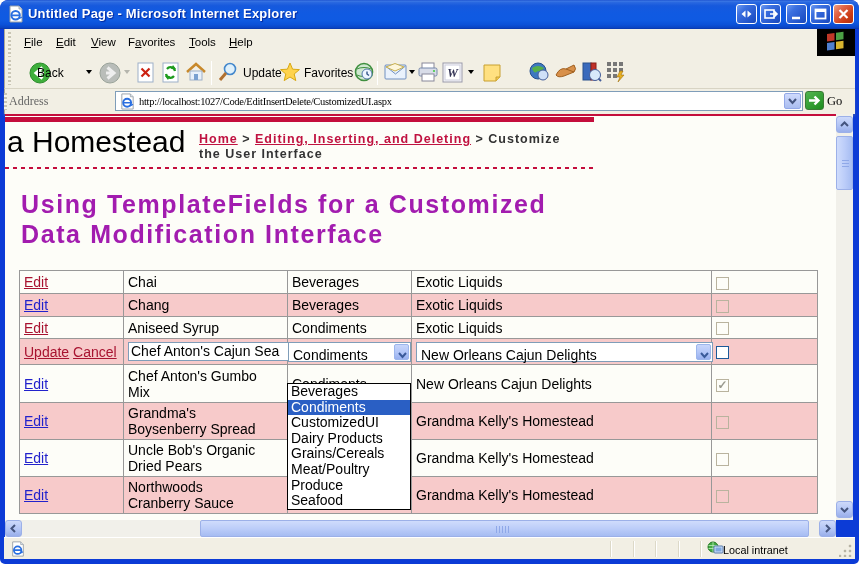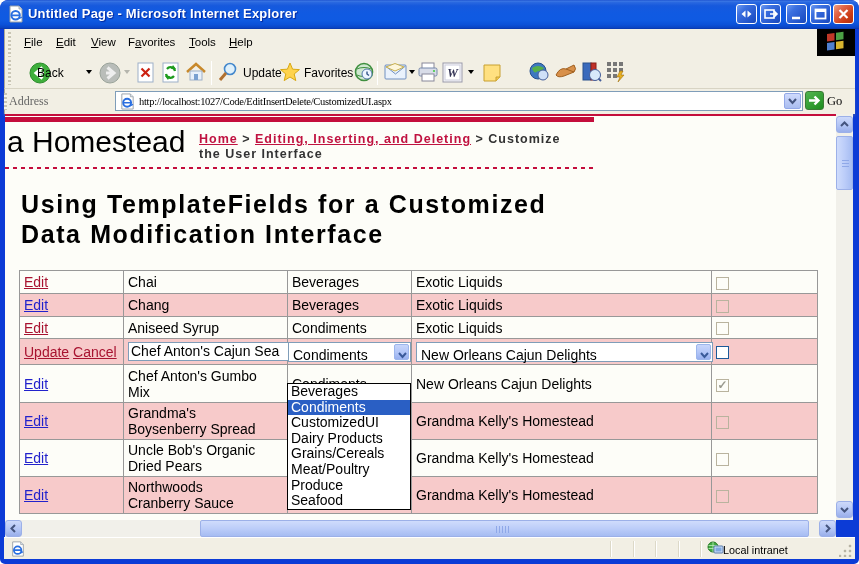--- a/index.html
+++ b/index.html
@@ -43,21 +43,21 @@
 
 
 #content { position:absolute; left:5px; top:114px; width:831px; height:406px; background:#fdfdf8; overflow:hidden; }
 #redline1 { position:absolute; left:0; top:0; width:846px; height:2px; background:#c40d3c; }
 #redbar { position:absolute; left:0; top:3px; width:589px; height:5px; background:#c40d3c; }
 #sitetitle { position:absolute; left:2px; top:11px; font-size:30px; color:#000; }
 #crumbs { position:absolute; left:194px; top:18px; width:430px; font-size:12.5px; letter-spacing:1px; font-weight:bold; color:#333; line-height:14.5px; }
 #crumbs a { color:#c01240; text-decoration:underline; }
 #dashline { position:absolute; left:0; top:53px; width:590px; height:2px;
   background:repeating-linear-gradient(90deg,#c40d3c 0 4px,transparent 4px 8px); }
-#h1 { position:absolute; left:16px; top:76px; font-size:25px; font-weight:bold; color:#000000; line-height:29.5px; letter-spacing:1.6px; }
+#h1 { position:absolute; left:16px; top:76px; font-size:25px; font-weight:bold; color:#a21caf; line-height:29.5px; letter-spacing:1.6px; }
 
 
 #grid { position:absolute; left:14px; top:156px; border-collapse:collapse; table-layout:fixed; width:798px; font-size:14px; color:#000; }
 #grid td, #grid th { border:1px solid #989898; padding:2px 4px; vertical-align:middle; line-height:16px; overflow:visible; }
 #grid th { background:#a40000; color:#fff; font-weight:bold; font-size:15.5px; letter-spacing:0.3px; padding:0 2px; line-height:16px; }
 #grid td.nopadl { padding-left:0; }
 #grid tr.er td { padding-top:2px; padding-bottom:2px; line-height:20px; }
 #grid tr.w { background:#fdfdf8; }
 #grid tr.p { background:#f7caca; }
 #grid a.m { color:#a81330; }

